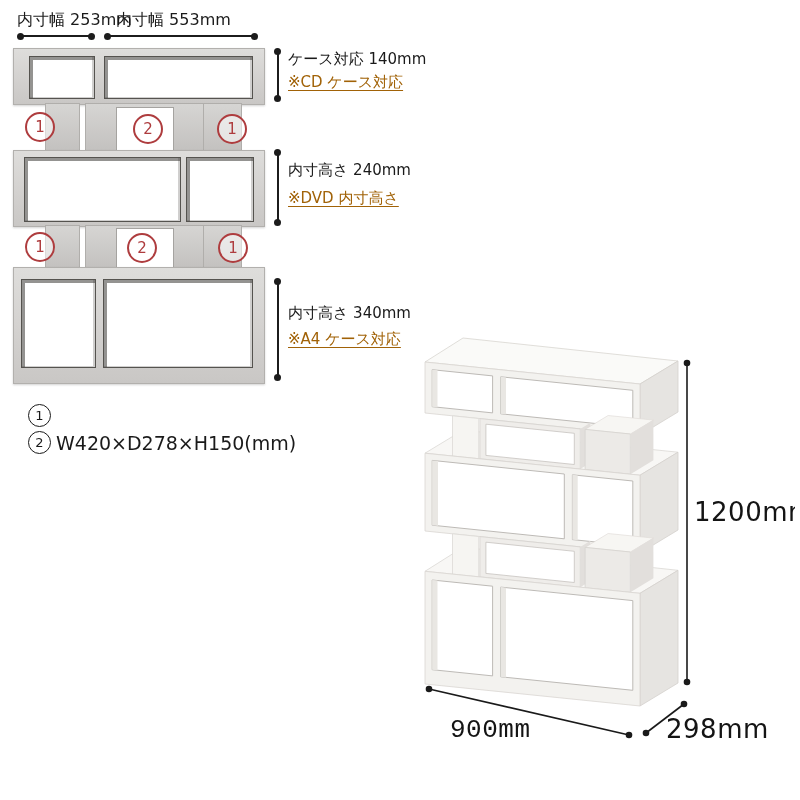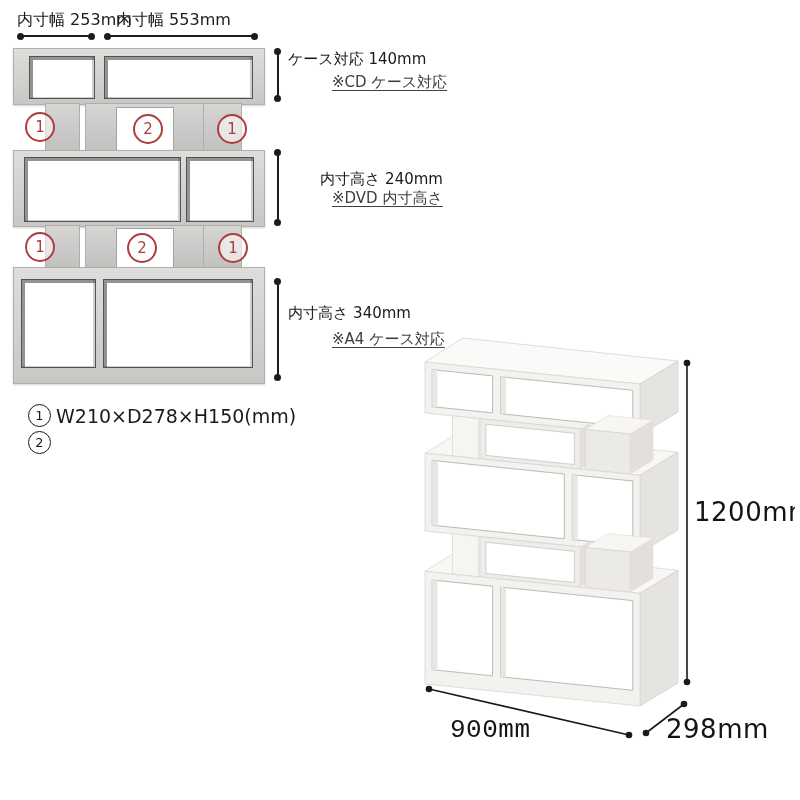--- a/index.html
+++ b/index.html
@@ -16,22 +16,22 @@
   .spacer-open{position:absolute;background:#fff;border:1px solid #a5a3a0;}
   .marker{position:absolute;width:26px;height:26px;border-radius:50%;
           border:2px solid var(--marker-red,#ae3c3e);color:var(--marker-red,#ae3c3e);
           background:rgba(255,255,255,.55);display:flex;align-items:center;justify-content:center;
           font-size:15px;line-height:1;}
   .hline{position:absolute;height:2px;background:var(--line-black,#1c1c1c);}
   .vline{position:absolute;width:2px;background:var(--line-black,#1c1c1c);}
   .dot{position:absolute;width:7px;height:7px;border-radius:50%;background:var(--line-black,#1c1c1c);}
   .toplabel{position:absolute;font-size:16px;white-space:nowrap;color:#1a1a1a;}
   .ann-label{position:absolute;font-size:15px;white-space:nowrap;color:#1a1a1a;}
-  .ann-note{position:absolute;font-size:15px;white-space:nowrap;color:#404040;
-            text-decoration:underline;text-underline-offset:3px;margin-left:44px;}
+  .ann-note{position:absolute;font-size:15px;white-space:nowrap;color:#a16207;
+            text-decoration:underline;text-underline-offset:3px;}
   .spec-line{position:absolute;display:flex;align-items:center;gap:5px;font-size:19px;color:#1a1a1a;}
   .spec-marker{width:21px;height:21px;border:1.5px solid #1a1a1a;border-radius:50%;
                display:inline-flex;align-items:center;justify-content:center;font-size:13px;flex:0 0 auto;}
   .big-dim{position:absolute;font-size:26px;color:#141414;white-space:nowrap;letter-spacing:.5px;}
   svg{display:block;}
 </style>
 </head>
 <body>
 
 <div id="stage">
@@ -87,32 +87,32 @@
     <div class="dot" style="left:274px;top:149px;"></div>
     <div class="dot" style="left:274px;top:219px;"></div>
 
     <div class="vline" style="left:277px;top:282px;height:94px;"></div>
     <div class="dot" style="left:274px;top:278px;"></div>
     <div class="dot" style="left:274px;top:374px;"></div>
 
     <div class="ann-label" style="left:288px;top:50px;">ケース対応 140mm</div>
     <div class="ann-note" style="left:288px;top:73px;">※CD ケース対応</div>
 
-    <div class="ann-label" style="left:288px;top:170px;margin-left:32px;">内寸高さ 240mm</div>
+    <div class="ann-label" style="left:288px;top:161px;">内寸高さ 240mm</div>
     <div class="ann-note" style="left:288px;top:189px;">※DVD 内寸高さ</div>
 
     <div class="ann-label" style="left:288px;top:304px;">内寸高さ 340mm</div>
     <div class="ann-note" style="left:288px;top:330px;">※A4 ケース対応</div>
 
     <div class="spec-line" style="left:28px;top:404px;">
       <span class="spec-marker">1</span>
-      <span>W210×D278×H150(mm)</span>
     </div>
     <div class="spec-line" style="left:28px;top:431px;">
       <span class="spec-marker">2</span>
+      <span>W420×D278×H150(mm)</span>
     </div>
   </section>
 
   <section>
     <svg class="abs" style="left:400px;top:335px;" width="400" height="430" viewBox="400 335 400 430">
 
       <g>
         <polygon points="425,362 640,384 678,361 463,338" fill="#fafaf8" stroke="#d8d5d1" stroke-width="0.8"></polygon>
         <polygon points="640,384 678,361 678,412 640,435" fill="#e6e4e1" stroke="#d4d1cd" stroke-width="0.8"></polygon>
         <polygon points="425,362 640,384 640,435 425,413" fill="#f3f2ef" stroke="#d9d6d2" stroke-width="0.8"></polygon>

